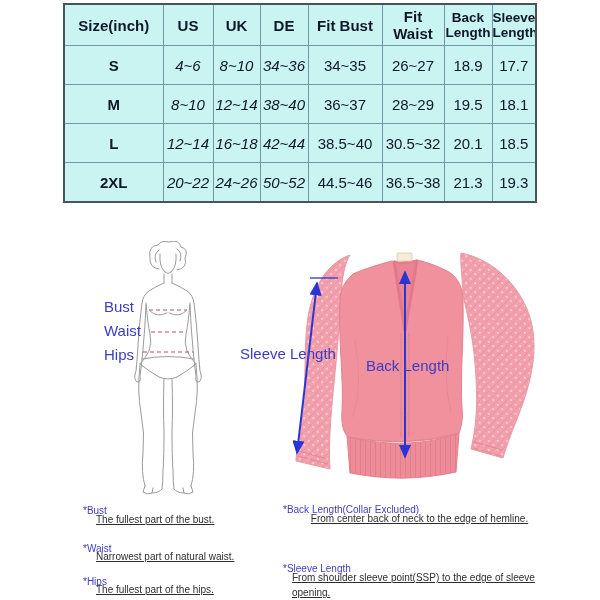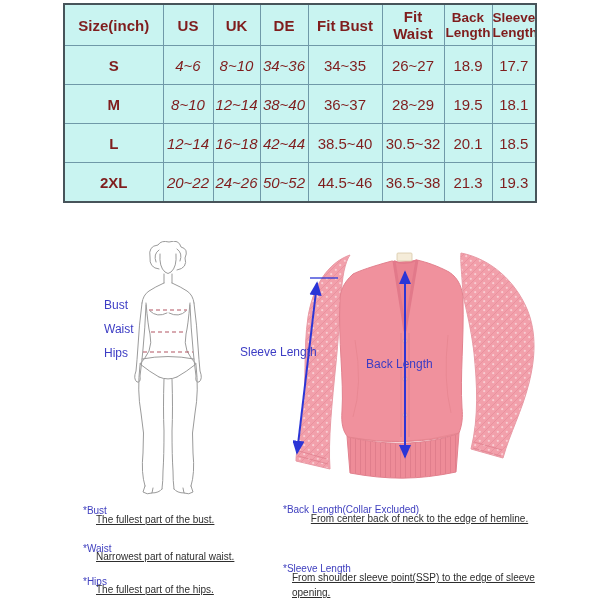--- a/index.html
+++ b/index.html
@@ -10,30 +10,30 @@
   .abs{position:absolute;}
 
   
   table.size-table{
     position:absolute;left:63px;top:3px;width:472px;
     border-collapse:collapse;table-layout:fixed;
     background:#c9f4f1;border:2px solid #47545a;
   }
   .size-table th,.size-table td{
     border:1px solid #6f99a8;text-align:center;vertical-align:middle;
-    color:#7f1d1d;padding:0;overflow:hidden;
+    color:#0f172a;padding:0;overflow:hidden;
   }
   .size-table thead th{font-weight:bold;font-size:15px;height:40px;line-height:17px;}
   .size-table thead th.th-small{font-size:13.5px;line-height:15px;}
   .size-table tbody td{font-size:15px;height:38px;}
   .col-size{font-weight:bold;}
   .col-intl{font-style:italic;}
 
   
-  .blue-label{position:absolute;color:#3c3cc4;font-size:12px;white-space:nowrap;}
+  .blue-label{position:absolute;color:#3c3cc4;font-size:15px;white-space:nowrap;}
   .note-term{position:absolute;color:#4040bf;font-size:10px;white-space:nowrap;margin-top:12px;}
   .note-desc{position:absolute;color:#2e2e2e;font-size:10px;line-height:15px;text-decoration:underline;}
   .nowrap{white-space:nowrap;}
 </style>
 </head>
 <body>
 
 <div id="canvas">
 
   <table class="size-table">

